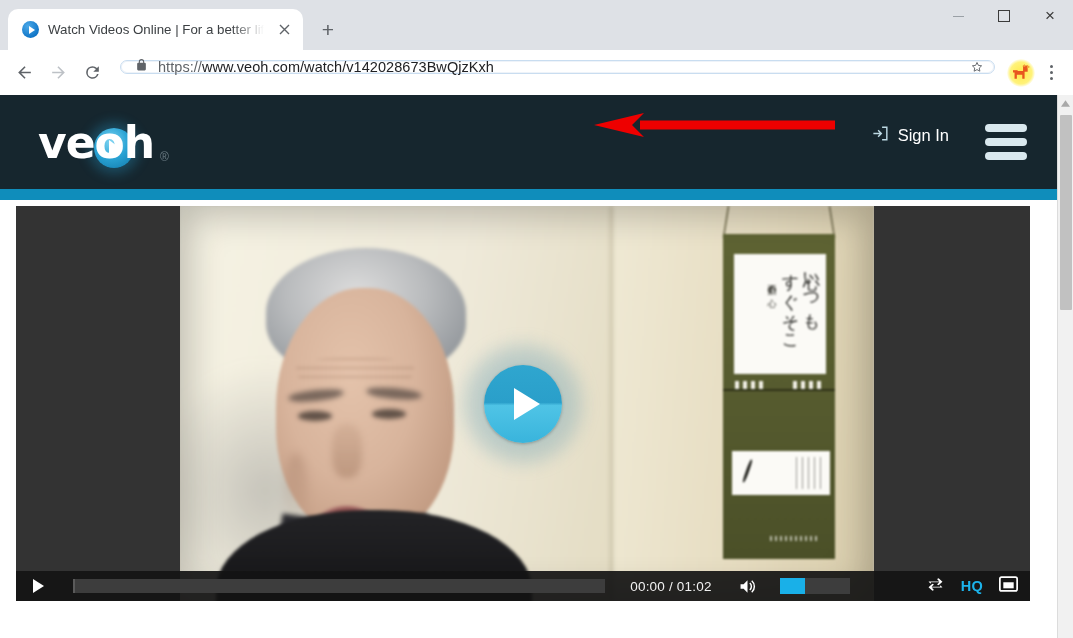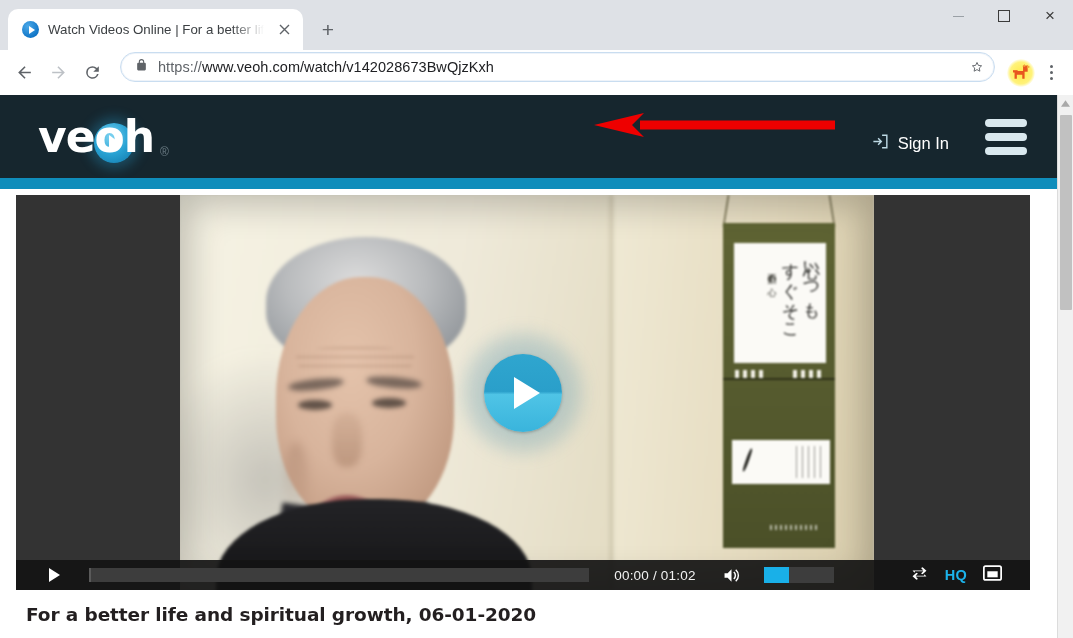--- a/index.html
+++ b/index.html
@@ -96,21 +96,21 @@
     width: 32px; height: 32px;
     display: flex; align-items: center; justify-content: center;
     color: #5f6368;
     font-size: 19px;
     flex: 0 0 auto;
   }
   .navbtn.dim { color: #bdc1c6; }
 
   .omnibox {
     flex: 1 1 auto;
-    height: 30px;
+    height: 14px;
     margin: 0 6px 12px 10px;
     background: #ffffff;
     border: 1px solid #c9ddf0;
     border-radius: 16px;
     display: flex;
     align-items: center;
     padding: 0 4px 0 14px;
     gap: 10px;
     box-shadow: 0 0 0 1px #eef3f9 inset;
     position: relative;
@@ -157,21 +157,21 @@
     position: absolute;
     left: 0; top: 95px;
     width: 1073px; height: 543px;
     background: #ffffff;
     overflow: hidden;
   }
   .page { width: 1057px; }
 
   .site-header {
     background: #16262e;
-    height: 83px;
+    height: 94px;
     display: flex;
     align-items: center;
     padding: 0 30px 0 38px;
     position: relative;
   }
   .logo {
     position: relative;
     display: flex; align-items: center;
     height: 56px;
   }
@@ -206,21 +206,21 @@
     color: #6d7e86;
     font-size: 12px;
     align-self: flex-end;
     margin: 0 0 6px 6px;
     z-index: 2;
   }
 
   .header-right {
     margin-left: auto;
     display: flex;
-    align-items: flex-end;
+    align-items: flex-start;
     gap: 22px;
   }
   .hdr-link {
     display: flex; align-items: center; gap: 8px;
     color: #ffffff;
     font-size: 16.5px;
     white-space: nowrap;
   }
   .hamburger {
     display: flex; flex-direction: column; gap: 6px;
@@ -459,21 +459,21 @@
   }
 
   
   .controls {
     position: absolute;
     left: 0; bottom: 0;
     width: 1014px; height: 30px;
     background: rgba(20,20,20,0.92);
     display: flex;
     align-items: center;
-    padding: 0 24px;
+    padding: 0 8px;
     gap: 13px;
     z-index: 8;
   }
   .ctl-play {
     width: 28px; height: 28px;
     display: flex; align-items: center; justify-content: center;
     flex: 0 0 auto;
   }
   .ctl-play::after {
     content: "";
@@ -748,21 +748,20 @@
                   <rect x="1" y="1" width="20" height="16" rx="2" fill="none" stroke="#ffffff" stroke-width="2"></rect>
                   <rect x="5" y="7" width="12" height="7" fill="#ffffff"></rect>
                 </svg>
               </span>
             </div>
           </div>
 
         </div>
       </div>
 
-      <div class="vid-title">For a better life and spiritual growth, 06-01-2020</div>
     </div>
   </div>
 
   <div class="scrollbar">
     <div class="sb-up">
       <svg width="9" height="7" viewBox="0 0 10 7">
           <path d="M5 0l5 7H0z" fill="#a9a9a9"></path>
         </svg>
     </div>
     <div class="sb-thumb"></div>

